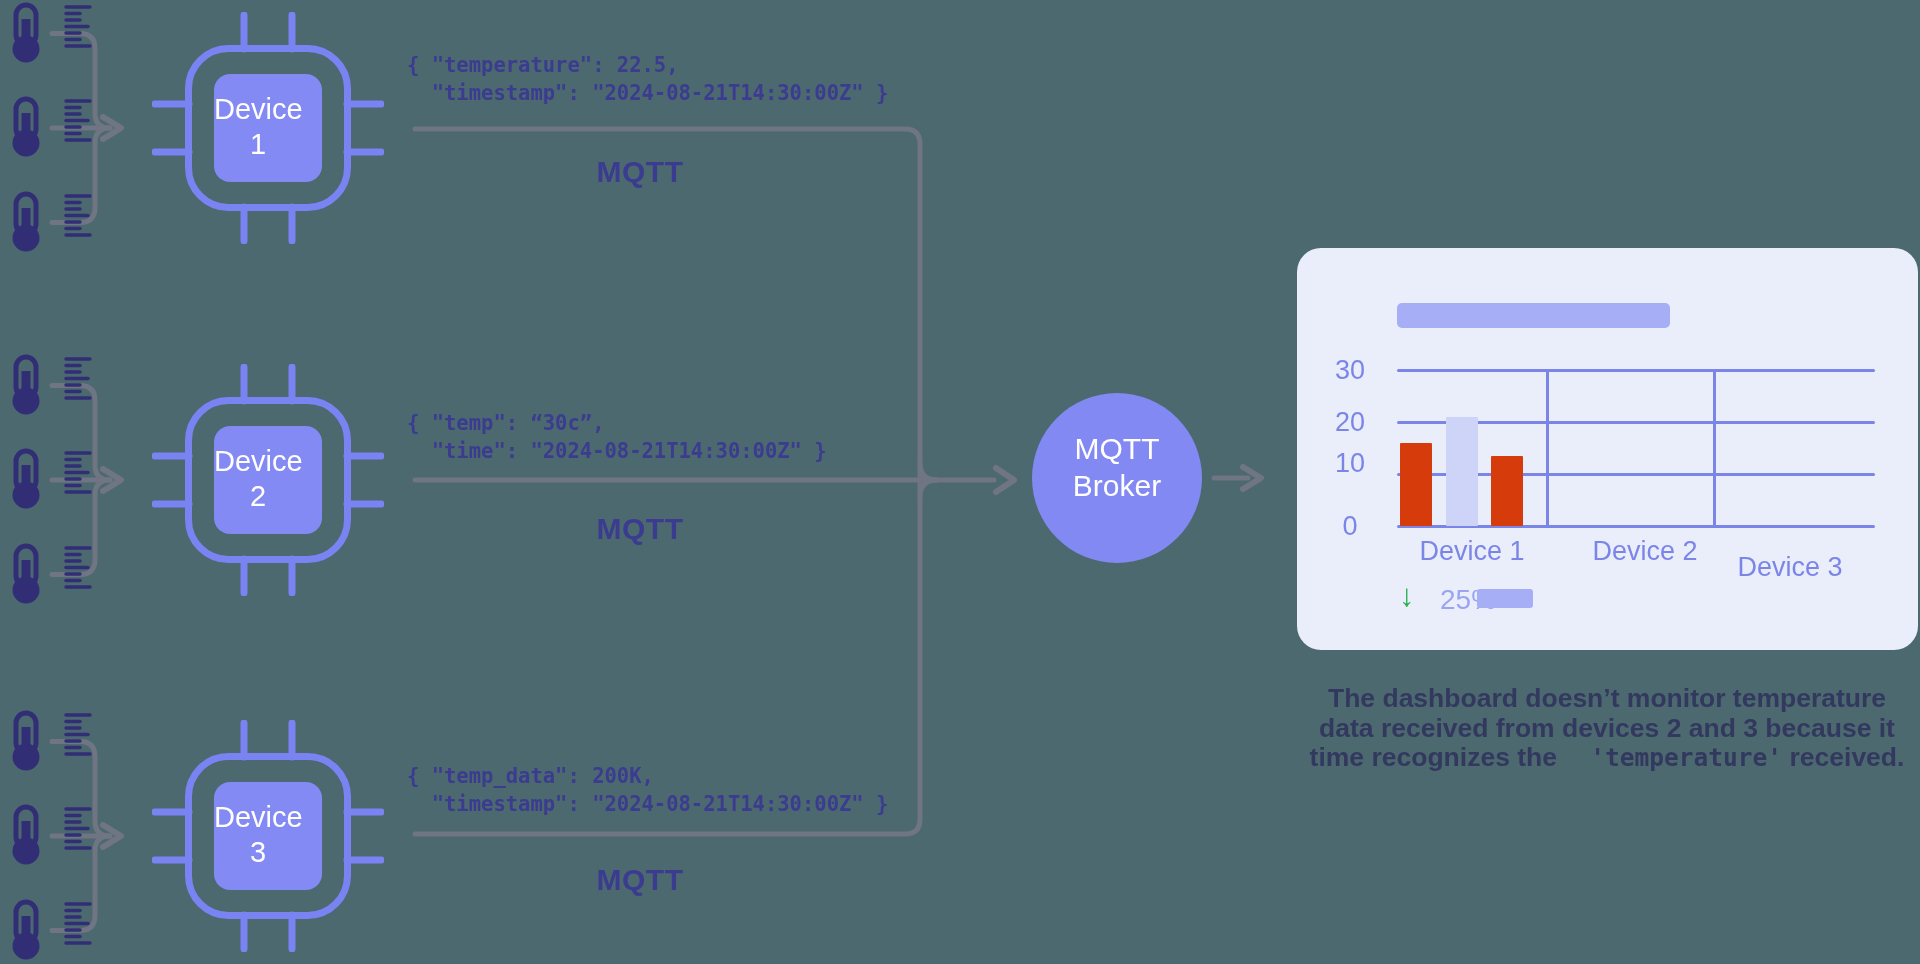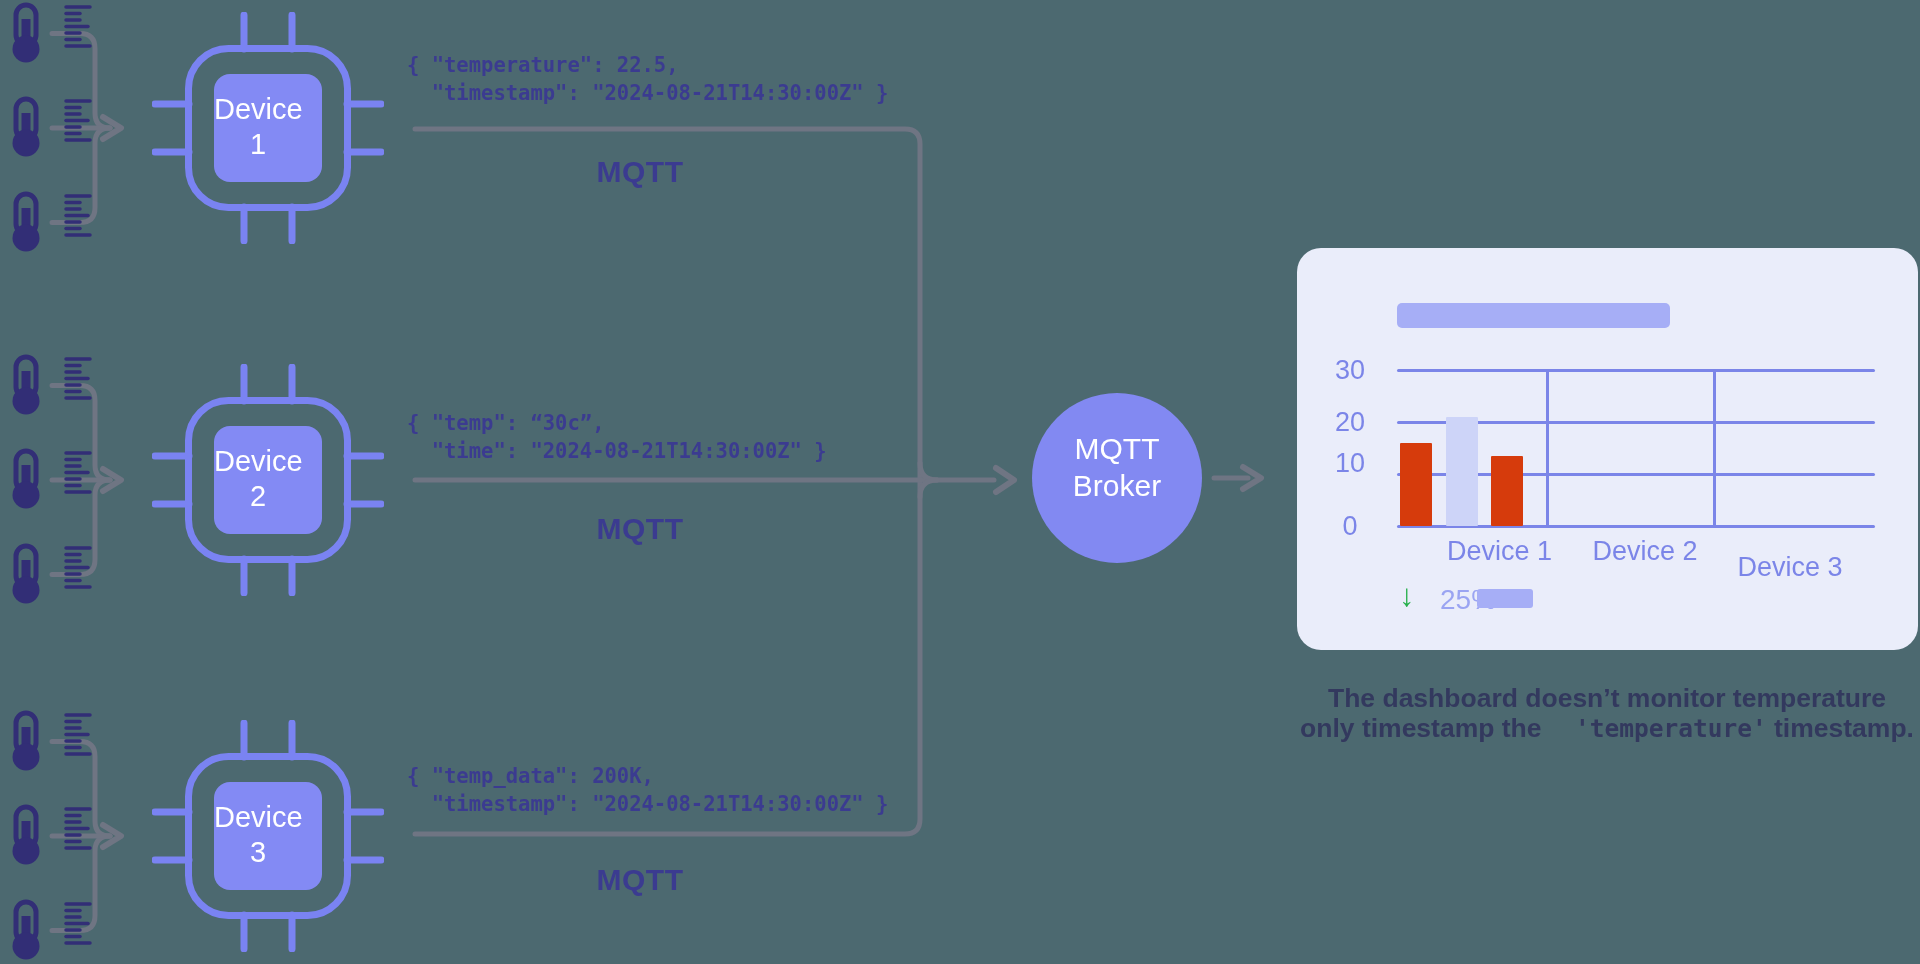--- a/index.html
+++ b/index.html
@@ -170,27 +170,28 @@
         <div class="ytick" style="left: 33px; top: 200px;">10</div>
         <div class="gridline" style="left: 100px; top: 172.5px; width: 478px; height: 3px;"></div>
         <div class="ytick" style="left: 33px; top: 159px;">20</div>
         <div class="gridline" style="left: 100px; top: 120.5px; width: 478px; height: 3px;"></div>
         <div class="ytick" style="left: 33px; top: 107px;">30</div>
         <div class="gridline" style="left: 248.5px; top: 121px; width: 3px; height: 159px;"></div>
         <div class="gridline" style="left: 415.5px; top: 121px; width: 3px; height: 159px;"></div>
         <div class="bar" style="left: 103px; top: 194.8px; width: 32px; height: 83.2px; background: rgb(214, 59, 12);"></div>
         <div class="bar" style="left: 149px; top: 168.8px; width: 32px; height: 109.2px; background: rgb(205, 212, 248);"></div>
         <div class="bar" style="left: 194px; top: 207.8px; width: 32px; height: 70.2px; background: rgb(214, 59, 12);"></div>
-        <div class="xtick" style="left: 95px; top: 288px; text-align: right;">Device 1</div>
+        <div class="xtick" style="left: 95px; top: 288px;">Device 1</div>
         <div class="xtick" style="left: 268px; top: 288px;">Device 2</div>
         <div class="xtick" style="left: 413px; top: 304px;">Device 3</div>
       </div>
     <span class="stat-arrow">↓</span>
     <span class="stat-value">25%</span>
     <div class="stat-bar"></div>
   </div>
 
   <div class="caption">
     <div>The dashboard doesn’t monitor temperature</div>
-    <div><span>only timestamp the </span><span class="mono">'temperature'</span><span> timestamp.</span></div>
+    <div>data received from devices 2 and 3 because it</div>
+    <div><span>time recognizes the </span><span class="mono">'temperature'</span><span> received.</span></div>
   </div>
 
 </div>
 
 </body></html>

